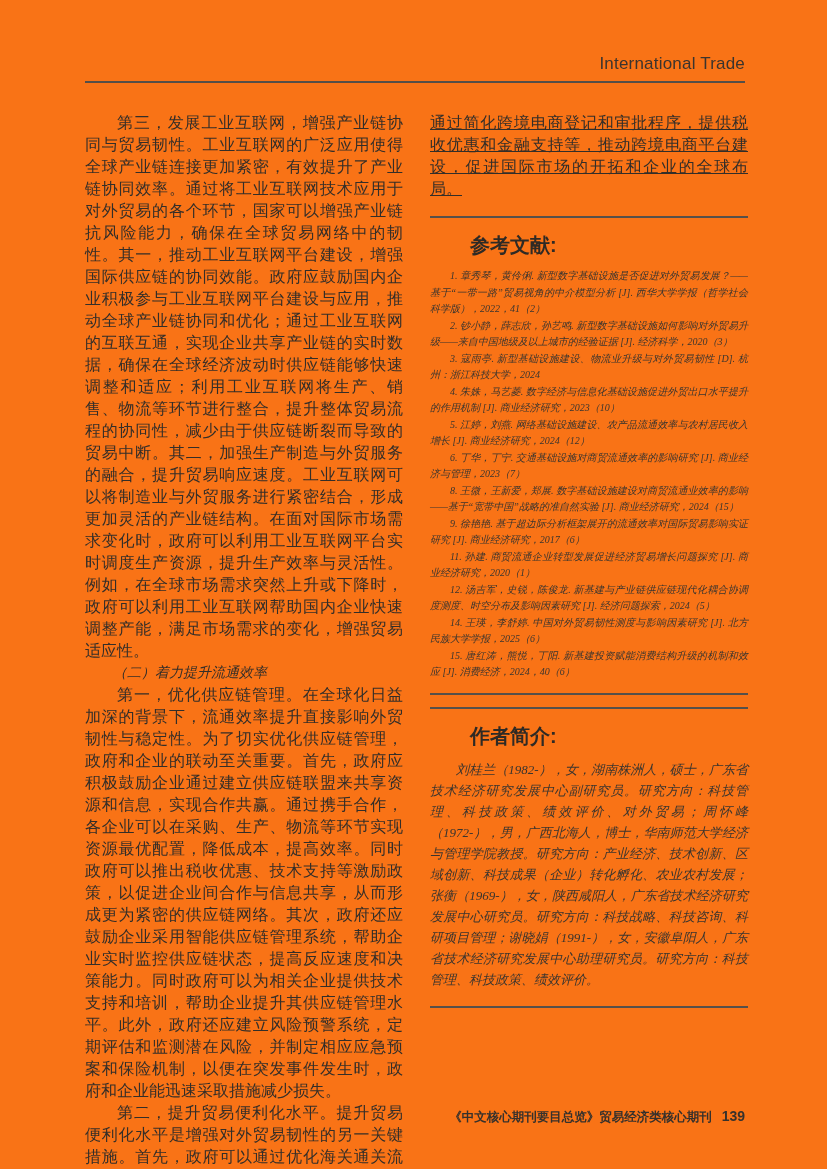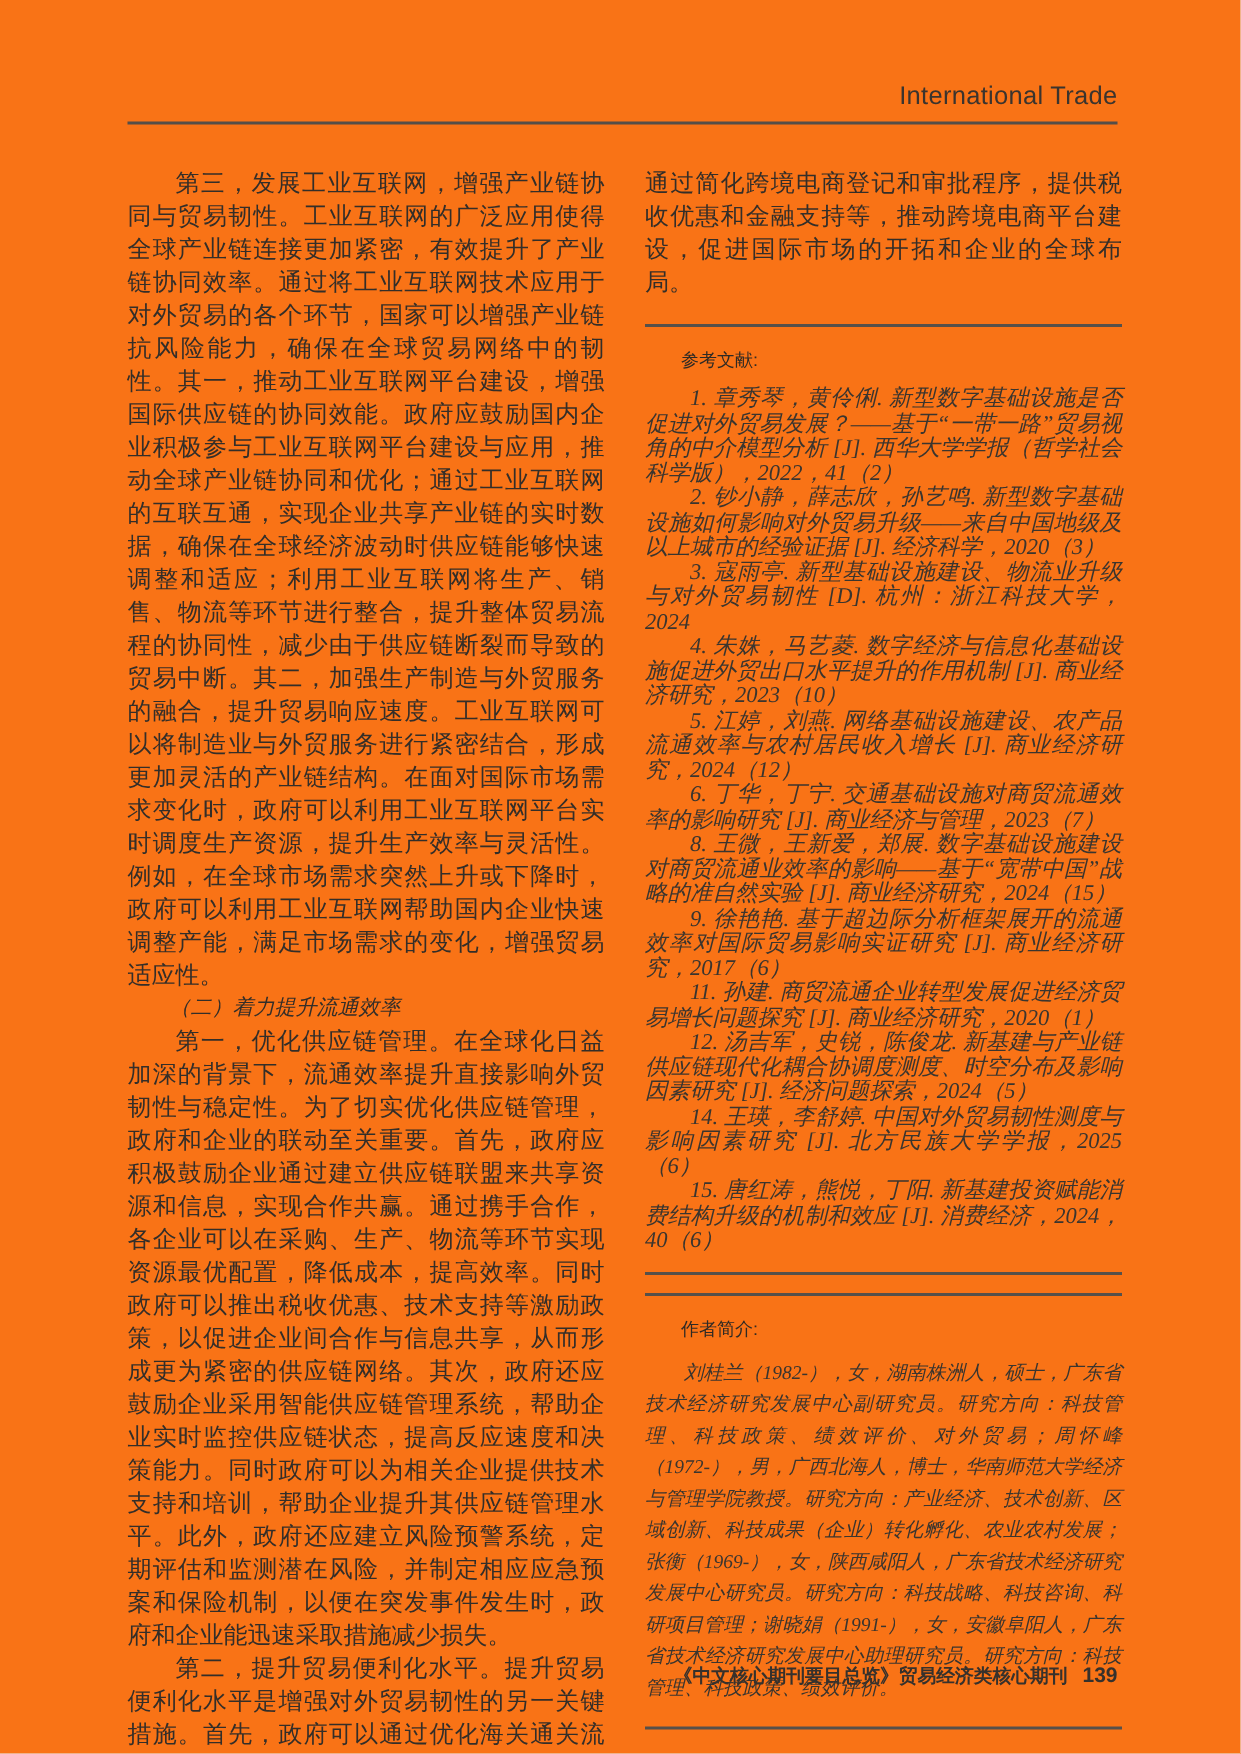--- a/index.html
+++ b/index.html
@@ -41,44 +41,44 @@
   .col-left  { left: 85px; }
   .col-right { left: 430px; }
   .body-para {
     font-size: 16px;
     line-height: 22px;
     text-align: justify;
     text-justify: inter-character;
     text-indent: 2em;
     color: #332e29;
   }
-  .no-indent { text-indent: 0; }
+  .no-indent { text-indent: 0; text-decoration: underline; }
   .kaiti-heading {
     font-size: 14px;
     line-height: 22px;
     font-style: italic;
     text-indent: 2em;
     color: #332e29;
   }
   .rule-single {
     border-top: 2px solid #56504a;
     margin: 16px 0 0 0;
   }
   .rule-double-top { border-top: 2px solid #56504a; margin-top: 12px; }
   .rule-double-bottom { border-top: 2px solid #56504a; margin-top: 12px; }
   .section-title {
     font-family: "Liberation Sans", "DejaVu Sans", sans-serif;
-    font-weight: normal;
-    font-size: 12px;
+    font-weight: bold;
+    font-size: 20px;
     color: #2e2a25;
     padding-left: 2em;
     margin: 14px 0 9px 0;
   }
   .ref-list p {
-    font-size: 15px;
+    font-size: 10px;
     line-height: 16.5px;
     font-style: italic;
     text-align: justify;
     text-justify: inter-character;
     text-indent: 2em;
     color: #3a352f;
   }
   .bio-text {
     font-size: 13px;
     line-height: 21px;

